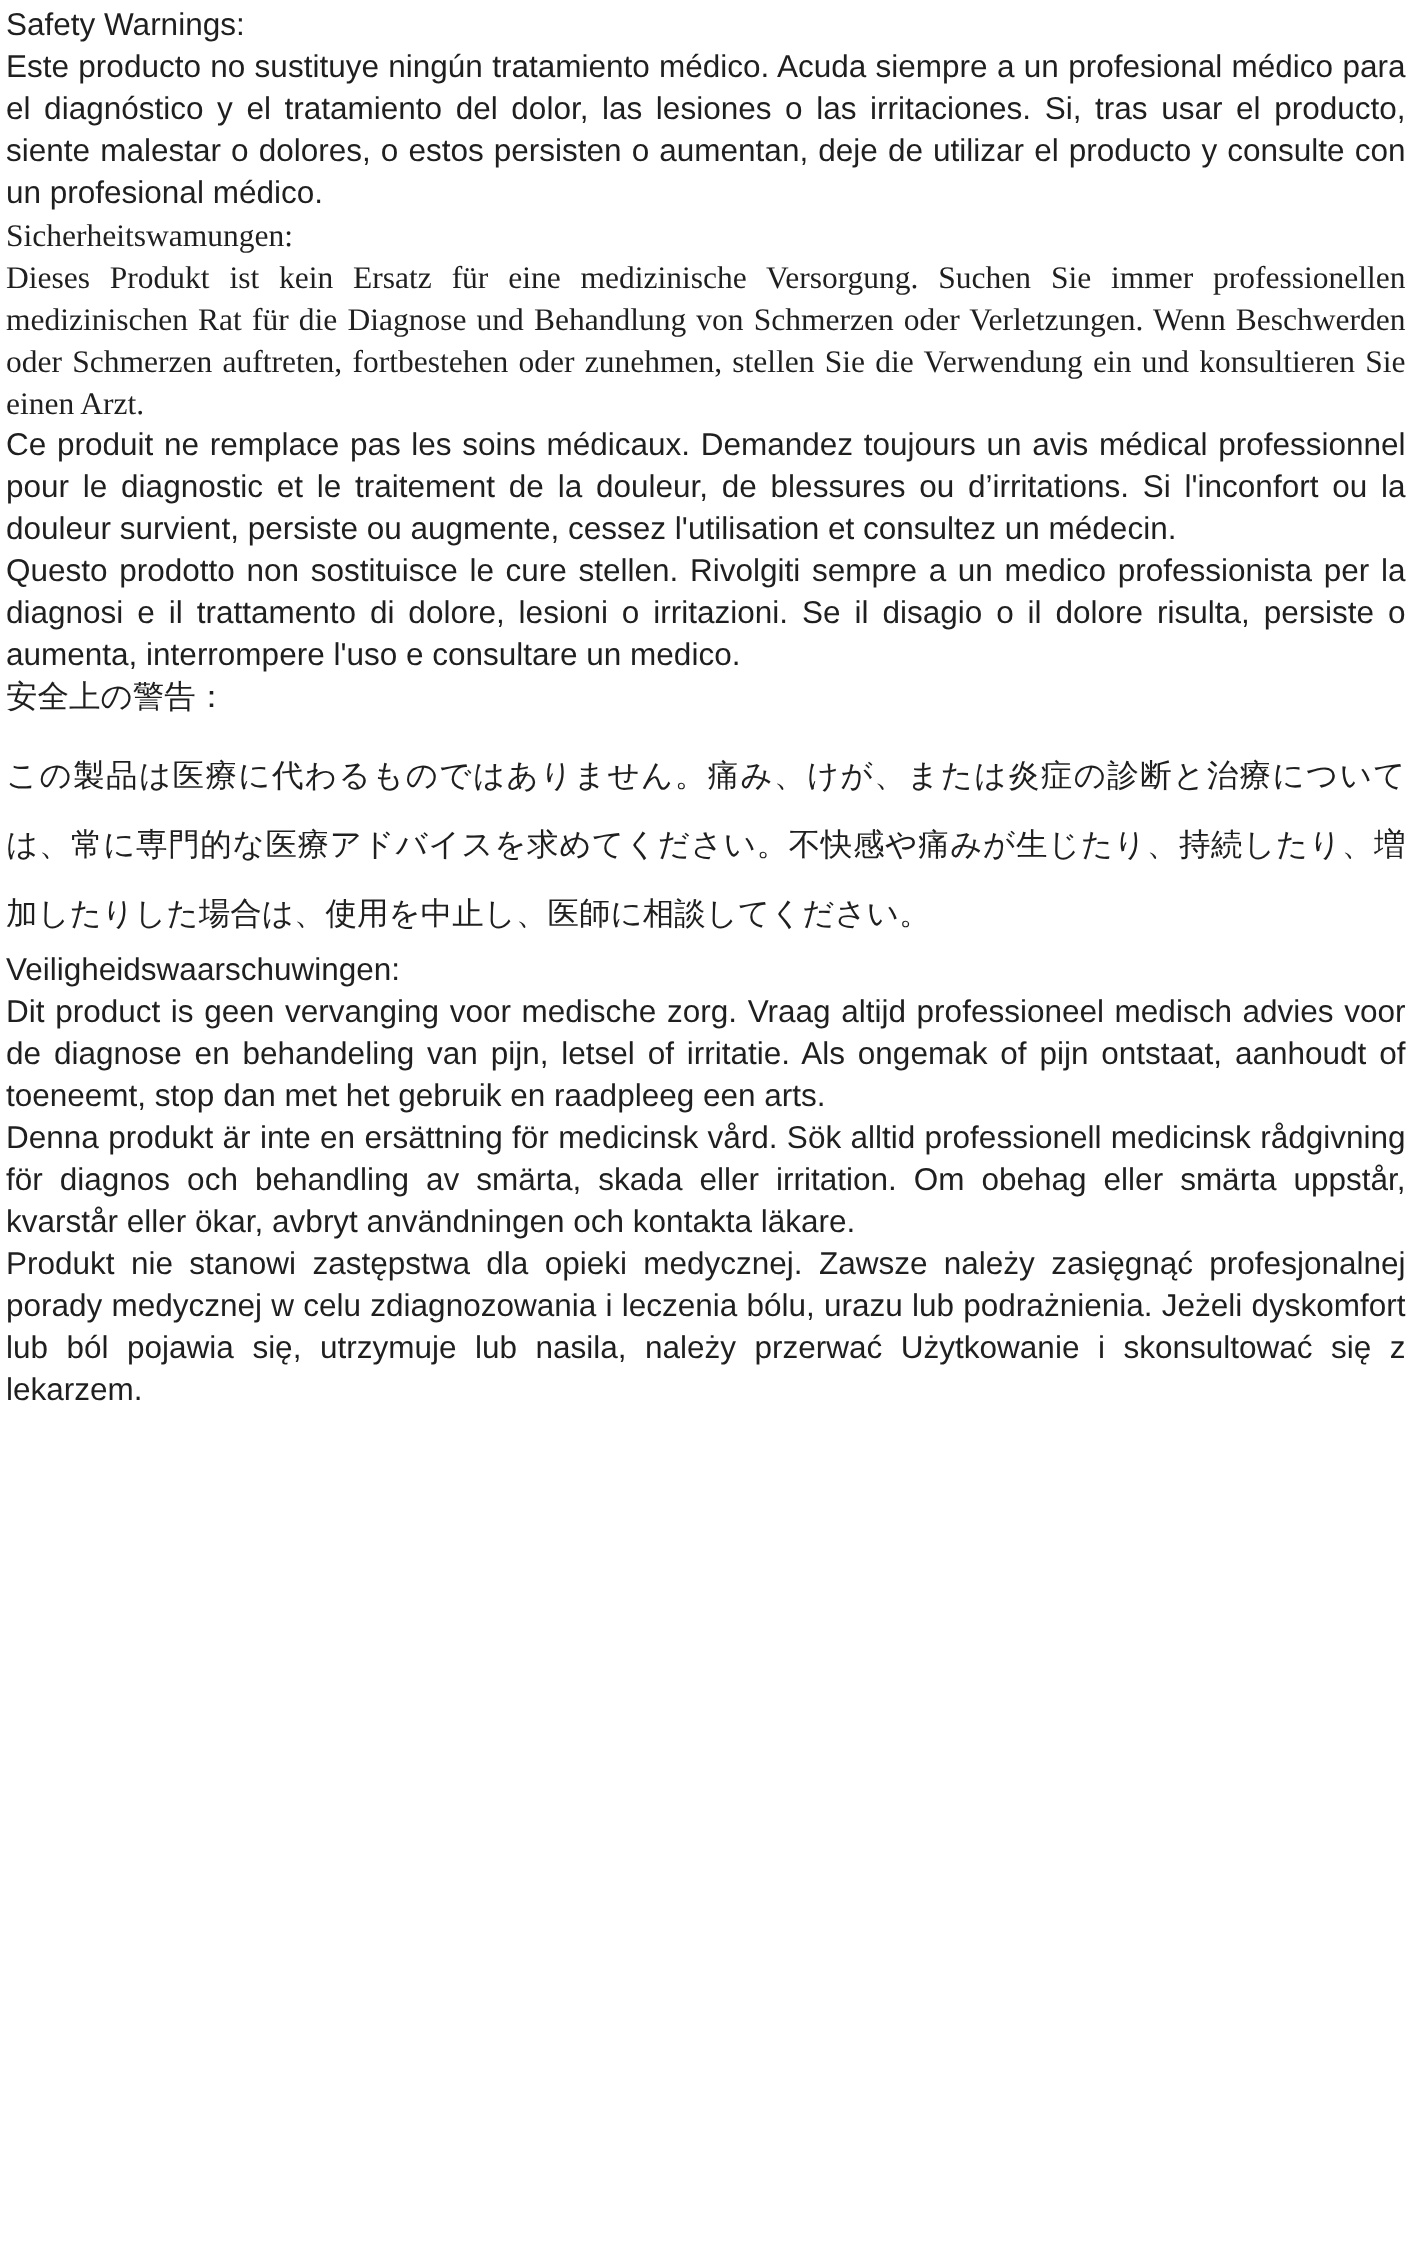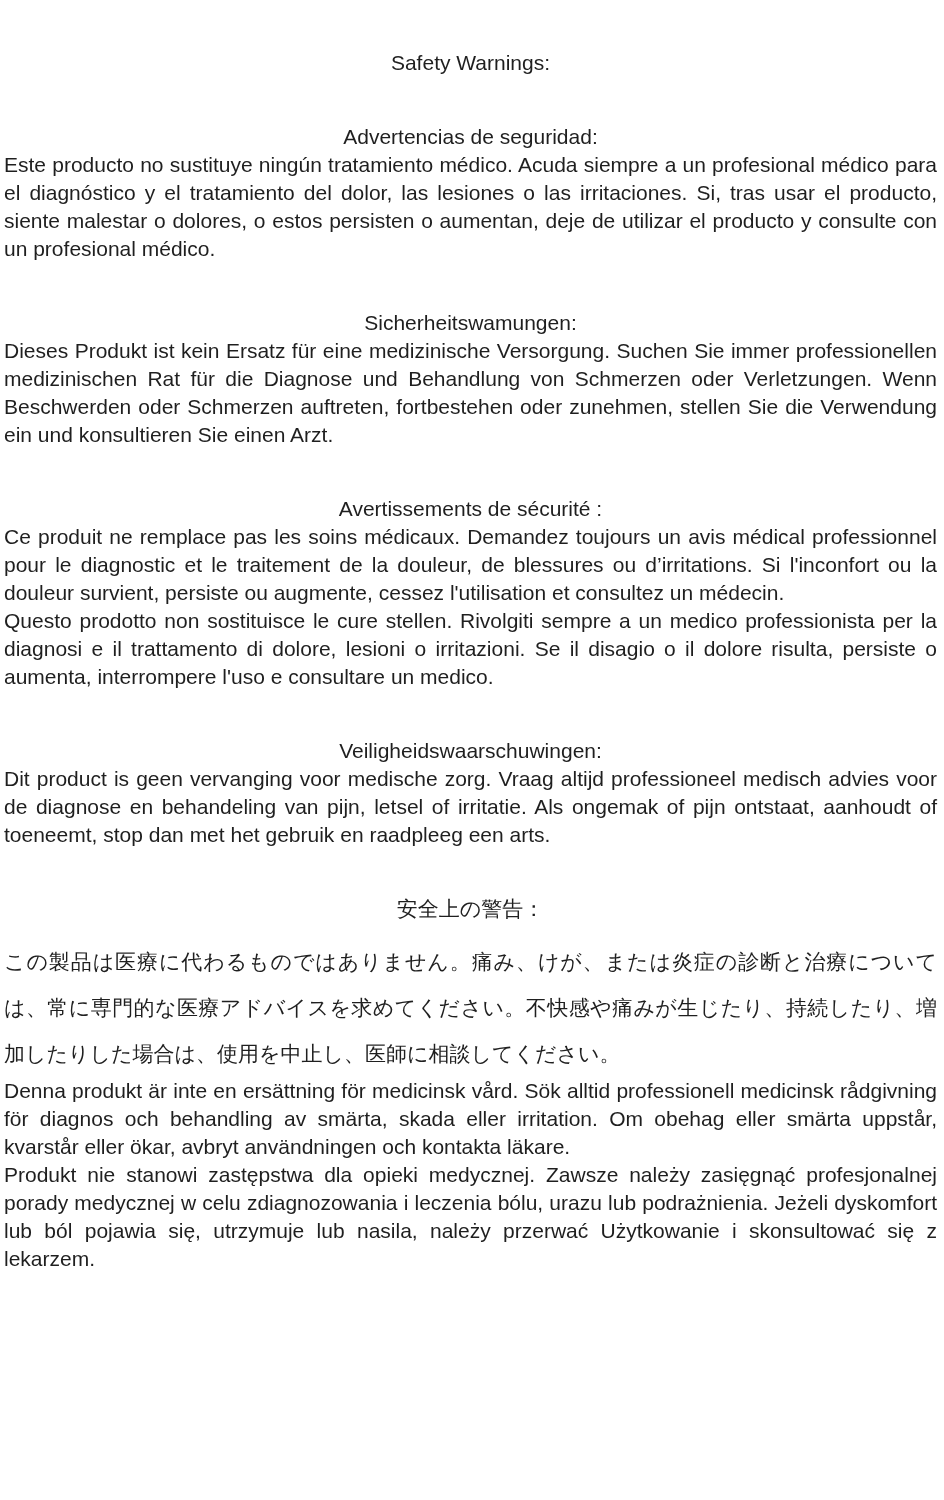--- a/index.html
+++ b/index.html
@@ -16,32 +16,31 @@
     line-height: 28px;
     -webkit-font-smoothing: antialiased;
   }
   .doc {
     padding: 3px 7px 0 4px;
     box-sizing: border-box;
     width: 944px;
   }
   section.warn { margin: 0; }
   .heading {
-    text-align: center;
+    text-align: left;
     white-space: pre-wrap;
-    margin-top: 46px;
   }
   .para {
     margin: 0;
     text-align: justify;
     white-space: pre-wrap;
   }
   
   .sec-es { margin-top: 31px; }
-  .sec-de { margin-top: 29px; }
+  .sec-de { margin-top: 29px; font-family: Liberation Serif, serif; }
   .sec-fr { margin-top: 33px; }
   .sec-it { margin-top: 29px; }
   .sec-ja { margin-top: 48px; }
   .sec-nl { margin-top: 28px; }
   .sec-sv { margin-top: 45px; }
   .sec-pl { margin-top: 35px; }
   
   .sec-ja .heading { line-height: 28px; margin-bottom: 16px; }
   .sec-ja .para {
     line-height: 46px;
@@ -51,46 +50,44 @@
 </head>
 <body>
 
 <div class="doc">
 
   <section class="warn sec-en">
     <div class="heading">Safety Warnings:</div>
   </section>
 
   <section class="warn sec-es">
-    <div class="heading">Advertencias de seguridad:</div>
     <p class="para">Este producto no sustituye ningún tratamiento médico. Acuda siempre a un profesional médico para el diagnóstico y el tratamiento del dolor, las lesiones o las irritaciones. Si, tras usar el producto, siente malestar o dolores, o estos persisten o aumentan, deje de utilizar el producto y consulte con un profesional médico.</p>
   </section>
 
   <section class="warn sec-de">
     <div class="heading">Sicherheitswamungen:</div>
     <p class="para">Dieses Produkt ist kein Ersatz für eine medizinische Versorgung. Suchen Sie immer professionellen medizinischen Rat für die Diagnose und Behandlung von Schmerzen oder Verletzungen. Wenn Beschwerden oder Schmerzen auftreten, fortbestehen oder zunehmen, stellen Sie die Verwendung ein und konsultieren Sie einen Arzt.</p>
   </section>
 
   <section class="warn sec-fr">
-    <div class="heading">Avertissements de sécurité :</div>
     <p class="para">Ce produit ne remplace pas les soins médicaux. Demandez toujours un avis médical professionnel pour le diagnostic et le traitement de la douleur, de blessures ou d’irritations. Si l'inconfort ou la douleur survient, persiste ou augmente, cessez l'utilisation et consultez un médecin.</p>
   </section>
 
   <section class="warn sec-it">
     <p class="para">Questo prodotto non sostituisce le cure stellen. Rivolgiti sempre a un medico professionista per la diagnosi e il trattamento di dolore, lesioni o irritazioni. Se il disagio o il dolore risulta, persiste o aumenta, interrompere l'uso e consultare un medico.</p>
   </section>
 
+  <section class="warn sec-ja">
+    <div class="heading">安全上の警告：</div>
+    <p class="para">この製品は医療に代わるものではありません。痛み、けが、または炎症の診断と治療については、常に専門的な医療アドバイスを求めてください。不快感や痛みが生じたり、持続したり、増加したりした場合は、使用を中止し、医師に相談してください。</p>
+  </section>
+
   <section class="warn sec-nl">
     <div class="heading">Veiligheidswaarschuwingen:</div>
     <p class="para">Dit product is geen vervanging voor medische zorg. Vraag altijd professioneel medisch advies voor de diagnose en behandeling van pijn, letsel of irritatie. Als ongemak of pijn ontstaat, aanhoudt of toeneemt, stop dan met het gebruik en raadpleeg een arts.</p>
-  </section>
-
-  <section class="warn sec-ja">
-    <div class="heading">安全上の警告：</div>
-    <p class="para">この製品は医療に代わるものではありません。痛み、けが、または炎症の診断と治療については、常に専門的な医療アドバイスを求めてください。不快感や痛みが生じたり、持続したり、増加したりした場合は、使用を中止し、医師に相談してください。</p>
   </section>
 
   <section class="warn sec-sv">
     <p class="para">Denna produkt är inte en ersättning för medicinsk vård. Sök alltid professionell medicinsk rådgivning för diagnos och behandling av smärta, skada eller irritation. Om obehag eller smärta uppstår, kvarstår eller ökar, avbryt användningen och kontakta läkare.</p>
   </section>
 
   <section class="warn sec-pl">
     <p class="para">Produkt nie stanowi zastępstwa dla opieki medycznej. Zawsze należy zasięgnąć profesjonalnej porady medycznej w celu zdiagnozowania i leczenia bólu, urazu lub podrażnienia. Jeżeli dyskomfort lub ból pojawia się, utrzymuje lub nasila, należy przerwać Użytkowanie i skonsultować się z lekarzem.</p>
   </section>
 

